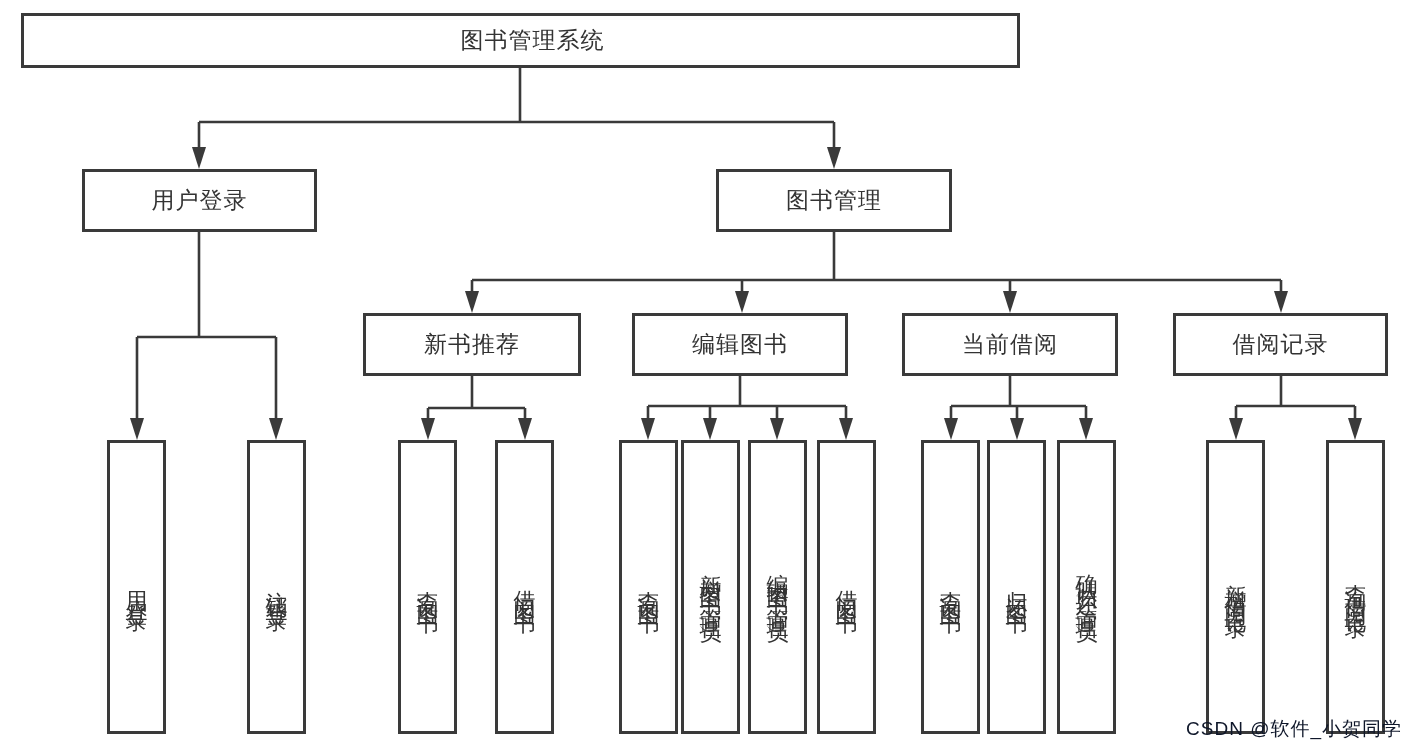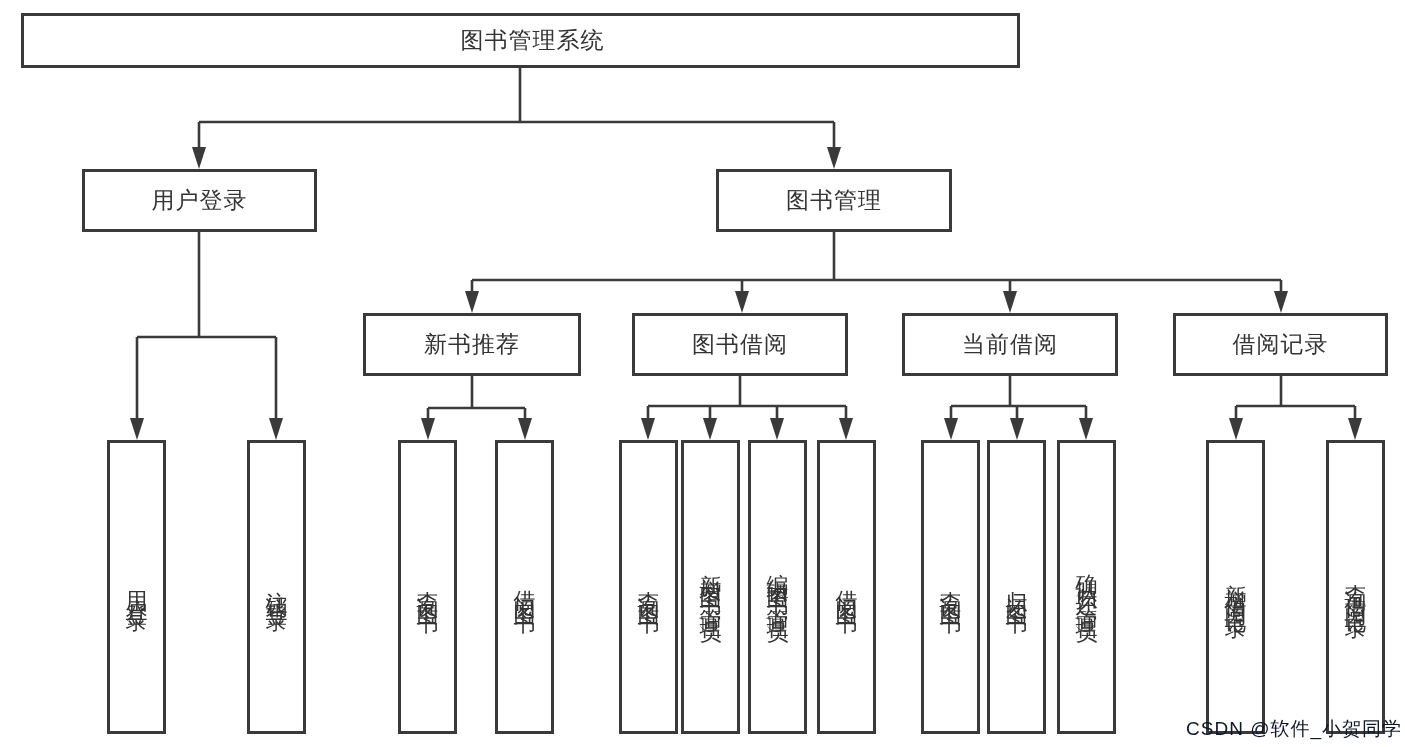--- a/index.html
+++ b/index.html
@@ -134,21 +134,21 @@
       <polygon points="1355,440 1348,418 1362,418"></polygon>
     </g>
   </svg>
 
   <div class="node n-root">图书管理系统</div>
 
   <div class="node n-login">用户登录</div>
   <div class="node n-mgmt">图书管理</div>
 
   <div class="node n-l3 n-new">新书推荐</div>
-  <div class="node n-l3 n-borrow">图书借阅</div>
+  <div class="node n-l3 n-borrow">编辑图书</div>
   <div class="node n-l3 n-cur">当前借阅</div>
   <div class="node n-l3 n-rec">借阅记录</div>
 
   <div class="vnode leaf-1">
     <span class="vtext">用户登录</span>
   </div>
   <div class="vnode leaf-2">
     <span class="vtext">注销登录</span>
   </div>
 

